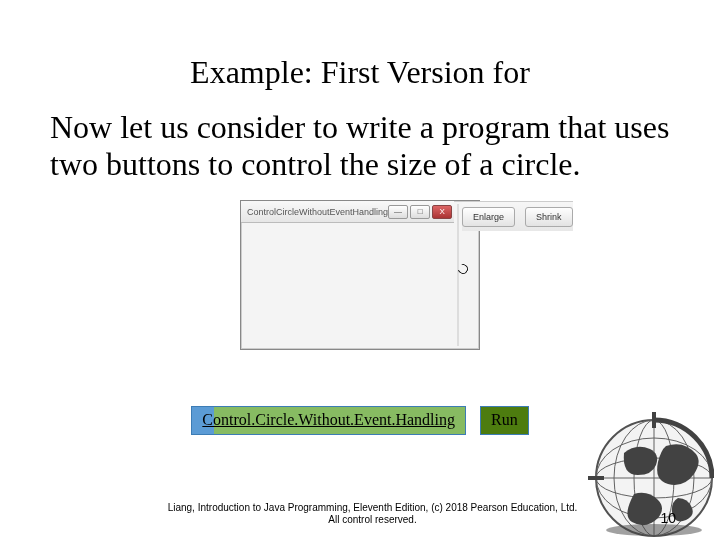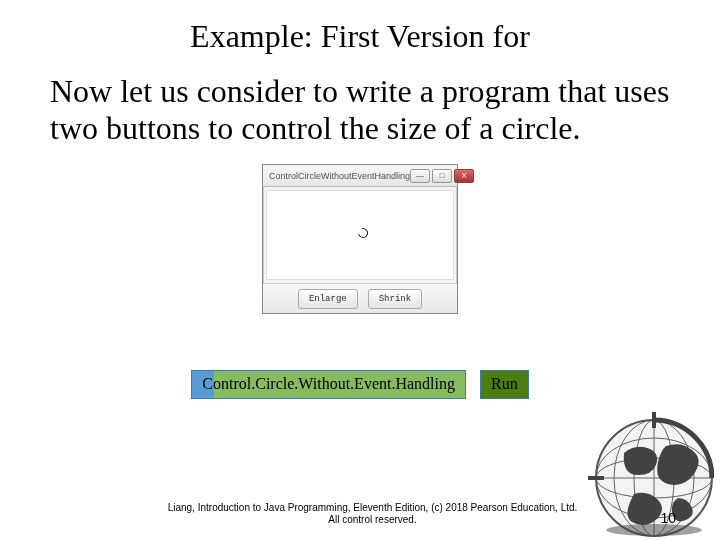--- a/index.html
+++ b/index.html
@@ -9,38 +9,39 @@
     background: #ffffff;
     font-family: "Times New Roman", Times, serif;
     position: relative;
     overflow: hidden;
   }
   .slide-title {
     text-align: center;
     font-size: 32px;
     font-weight: normal;
     color: #000;
-    padding-top: 18px;
+    padding-top: 26px;
     line-height: 1.15;
+    margin-top: 28px;
   }
   .body-text {
     font-size: 32px;
     color: #000;
     padding: 18px 50px 0 50px;
     line-height: 1.15;
   }
   .mock-window {
-    width: 196px;
+    width: 240px;
     height: 150px;
     margin: 18px auto 0 auto;
     border: 1px solid #888;
     background: #f4f4f4;
     box-shadow: 0 0 0 1px #ccc inset;
     display: flex;
-    flex-direction: column;
+    flex-direction: row;
     filter: blur(0.3px);
   }
   .titlebar {
     height: 22px;
     background: linear-gradient(#f8f8f8,#e6e6e6);
     border-bottom: 1px solid #bbb;
     display: flex;
     align-items: center;
     justify-content: space-between;
     padding: 0 2px 0 6px;
@@ -80,21 +81,21 @@
   .button-row {
     height: 30px;
     background: linear-gradient(#f6f6f6,#e8e8e8);
     border-top: 1px solid #ccc;
     display:flex;
     gap:10px;
     justify-content:center;
     align-items:center;
   }
   .swing-btn {
-    font-family: Liberation Mono, monospace;
+    font-family: Liberation Sans, sans-serif;
     font-size: 9px;
     padding: 4px 10px;
     background: linear-gradient(#fefefe,#e3e3e3);
     border: 1px solid #aaa;
     border-radius: 3px;
     color:#333;
   }
   .link-row {
     display:flex;
     gap: 14px;
@@ -106,20 +107,21 @@
   .link-box {
     background: #4d7c0f;
     border: 1px solid #3c7cb5;
     padding: 4px 10px 5px 10px;
     color: #000;
     font-family: "Times New Roman", serif;
   }
   .link-box.code {
     background: linear-gradient(90deg, #5b9bd5 0%, #5b9bd5 8%, #87bb62 8%, #87bb62 100%);
     position: relative;
+    text-decoration: underline;
   }
   .link-box.code::before{
     content:"";
     position:absolute;
     left:0;top:0;bottom:0;width:8px;
     background:#5b9bd5;
   }
   .footer {
     position:absolute;
     bottom: 14px;

